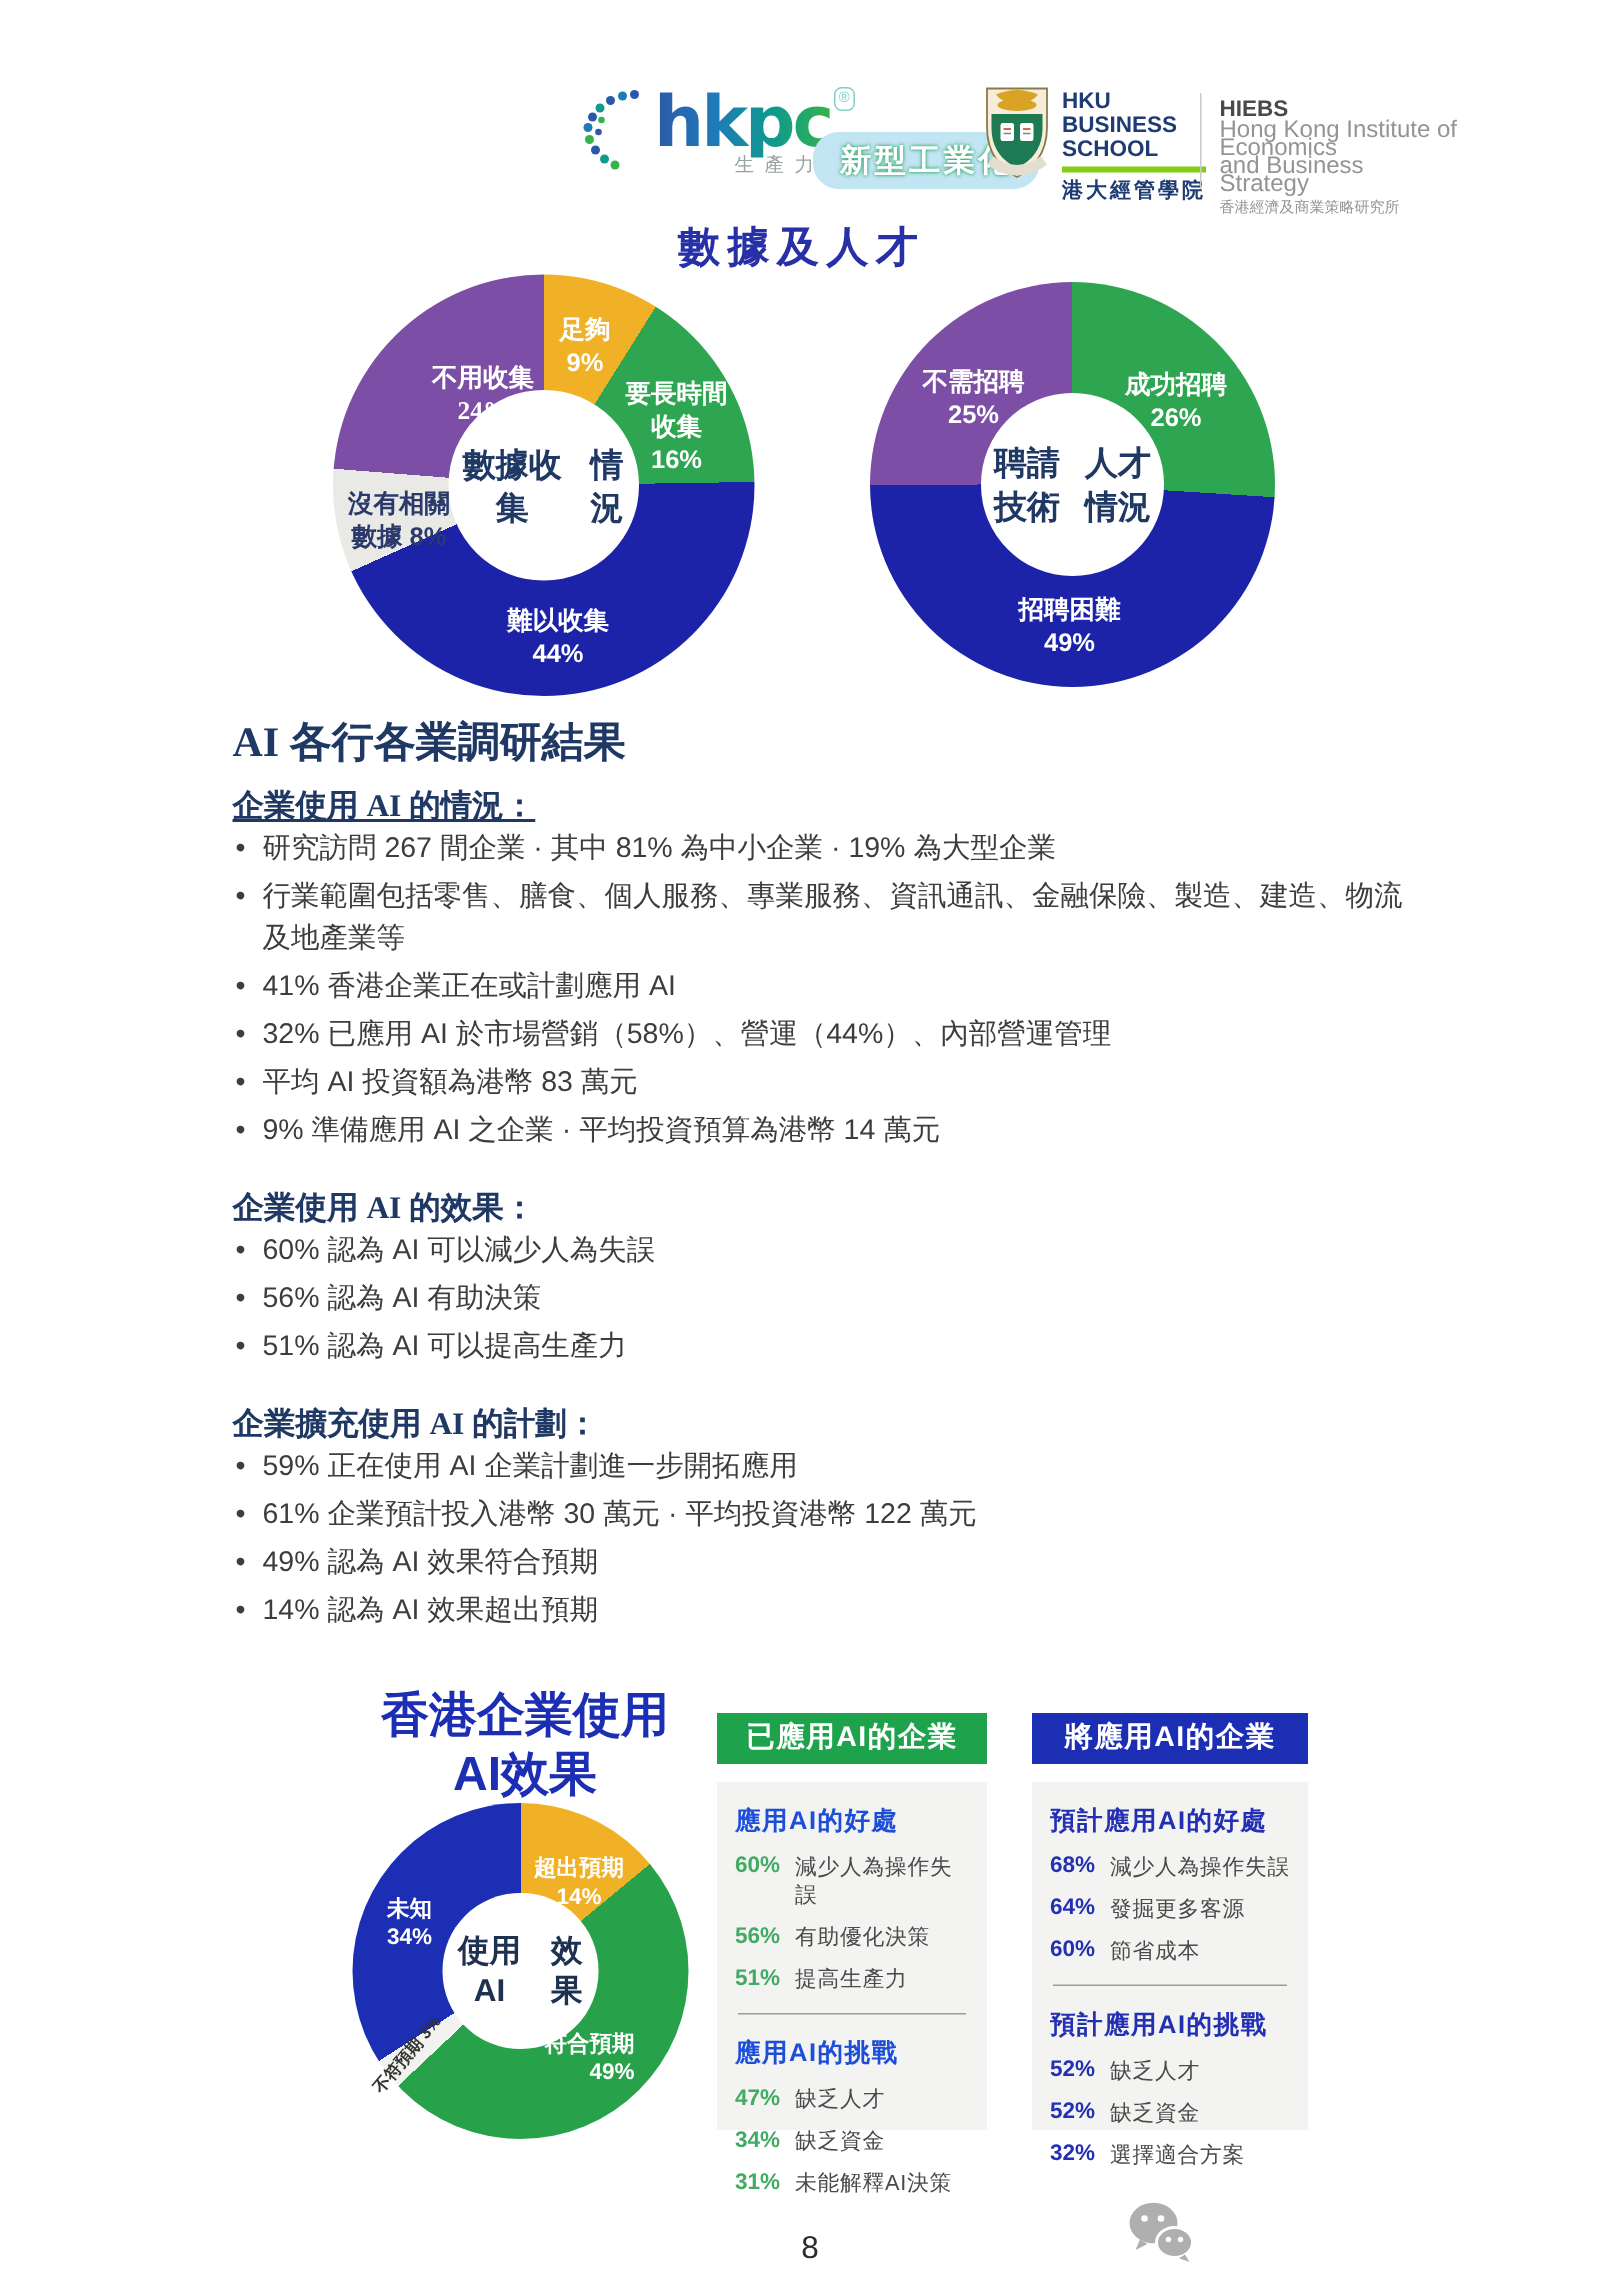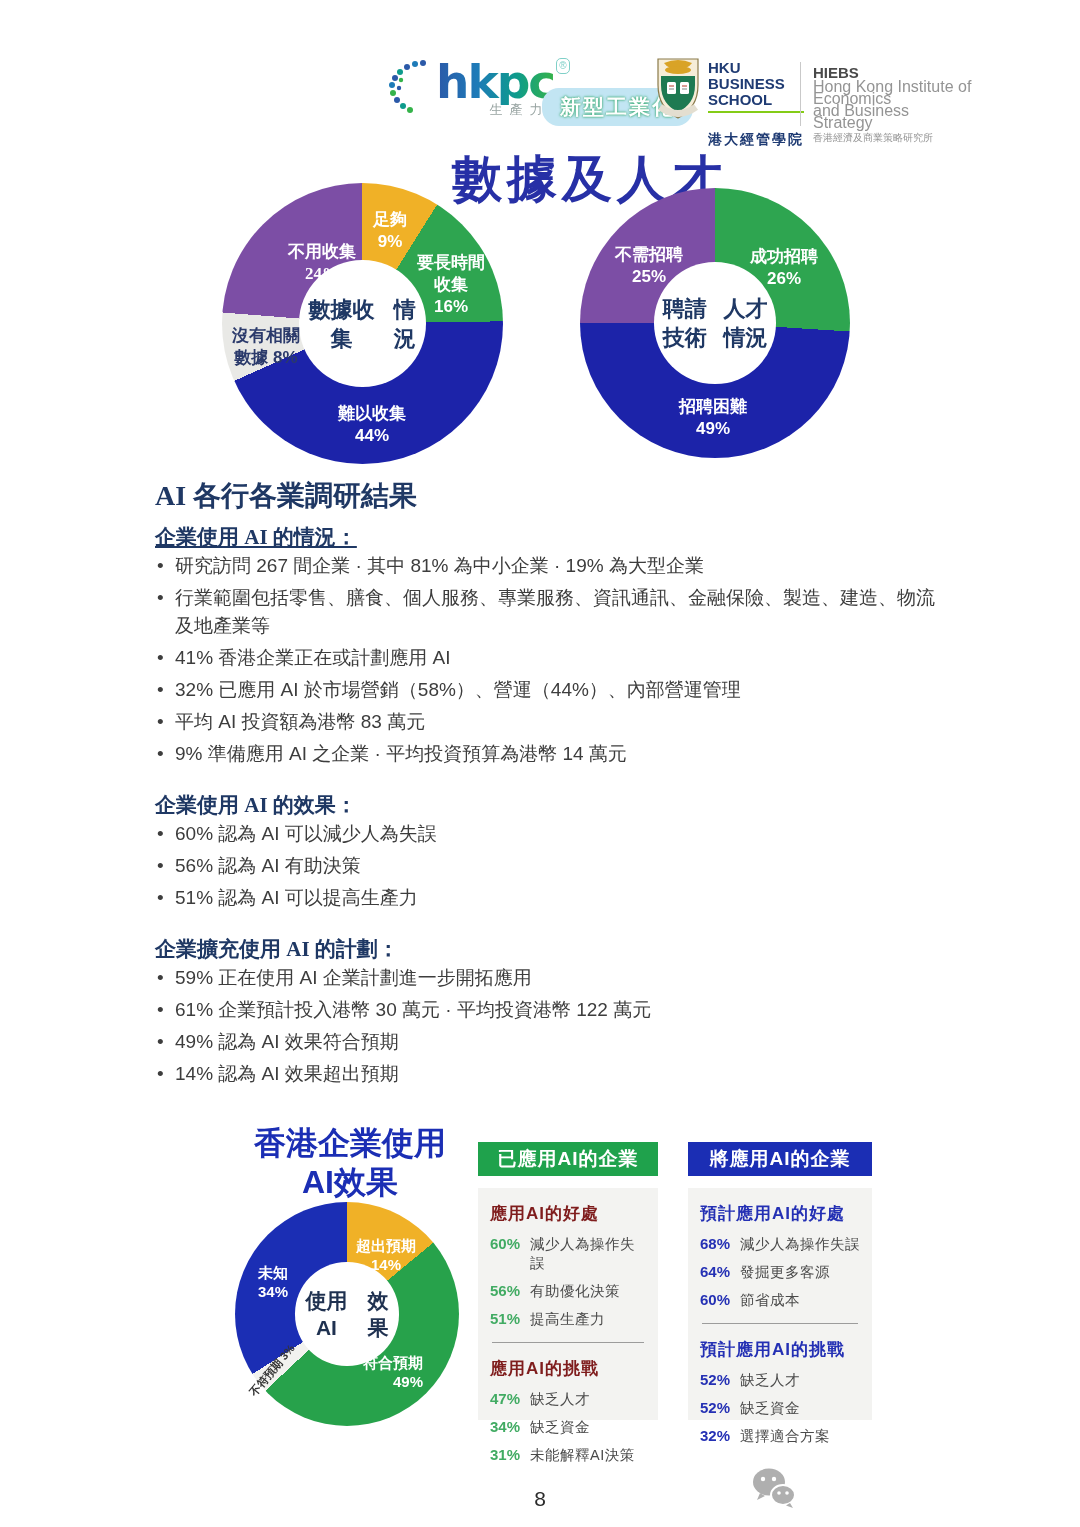--- a/index.html
+++ b/index.html
@@ -21,29 +21,29 @@
   }
   .hkpc-reg { font-size:10px; color:#7fd0c8; border:1.5px solid #7fd0c8; border-radius:5px;
     padding:0 2px; height:16px; line-height:13px; margin-left:2px; }
   .hkpc-sub { font-size:13px; color:#98a4a2; letter-spacing:7px; text-align:right; margin-top:-4px; }
   .badge {
     left:542px; top:88px; background:#c2e5f3; border-radius:17px; padding:5px 18px;
     font-size:21px; font-weight:bold; color:#ffffff; letter-spacing:2px;
     text-shadow:0 0 2px #3fae79, 0 0 3px #3fae79;
   }
   .hku-text { left:708px; top:60px; color:#1f3b73; font-weight:bold; font-size:15px; line-height:16px; }
-  .hku-cn { border-top:2px solid #84cc16; margin-top:3px; padding-top:18px; font-size:14px; letter-spacing:2px; }
+  .hku-cn { border-top:4px solid #84cc16; margin-top:3px; padding-top:3px; font-size:14px; letter-spacing:2px; }
   .vdiv { left:800px; top:62px; width:1px; height:64px; background:#c9c9c9; }
   .hiebs { left:813px; top:64px; width:160px; }
   .hiebs-title { font-size:15px; font-weight:bold; color:#4a4a4a; }
   .hiebs-line { font-size:16px; color:#949494; line-height:12px; }
   .hiebs-cn { font-size:10px; color:#949494; margin-top:2px; }
 
   
-  .page-title { left:452px; top:146px; font-size:50px; font-weight:bold;
+  .page-title { left:452px; top:146px; font-size:28px; font-weight:bold;
     color:#2730a6; letter-spacing:5px; }
 
   
   .donut { border-radius:50%; position:absolute; }
   .donut .hole {
     position:absolute; left:0; right:0; top:0; bottom:0; margin:auto;
     width:45%; height:45%; border-radius:50%; background:#fff;
     display:flex; align-items:center; justify-content:center;
     font-weight:bold; color:#1f3864; text-align:center;
   }
@@ -71,21 +71,21 @@
   .bottom-title { left:245px; top:1124px; width:210px; text-align:center;
     font-size:32px; line-height:39px; font-weight:bold; color:#1b2eb4; }
   .panel-head { height:34px; line-height:34px; text-align:center; color:#fff;
     font-weight:bold; font-size:19px; letter-spacing:1px; }
   .panel-body { background:#f3f3f1; padding:14px 12px 12px; }
   .pb-title { font-size:17px; font-weight:bold; margin-bottom:10px; letter-spacing:1px; }
   .pb-row { display:flex; margin-bottom:9px; }
   .pb-pct { width:40px; font-weight:bold; font-size:15px; flex:none; }
   .pb-label { font-size:14.5px; color:#4a4a4a; letter-spacing:0.5px; }
   .pb-div { border:none; border-top:1px solid #9c9c9c; margin:13px 2px 14px; }
-  .acc-green { color:#7f1d1d; } .acc-green-lt { color:#41ab63; }
+  .acc-green { color:#1d4ed8; } .acc-green-lt { color:#41ab63; }
   .acc-blue { color:#2430b4; }
 
   
   .page-num { left:525px; top:1487px; font-size:21px; color:#2b2b2b; width:30px; text-align:center; }
   .wechat { left:750px; top:1464px; display:flex; align-items:center; }
   .wechat-text { font-size:31px; color:#bdbdbd; margin-left:14px; letter-spacing:2px; }
 </style>
 </head>
 <body>
 

